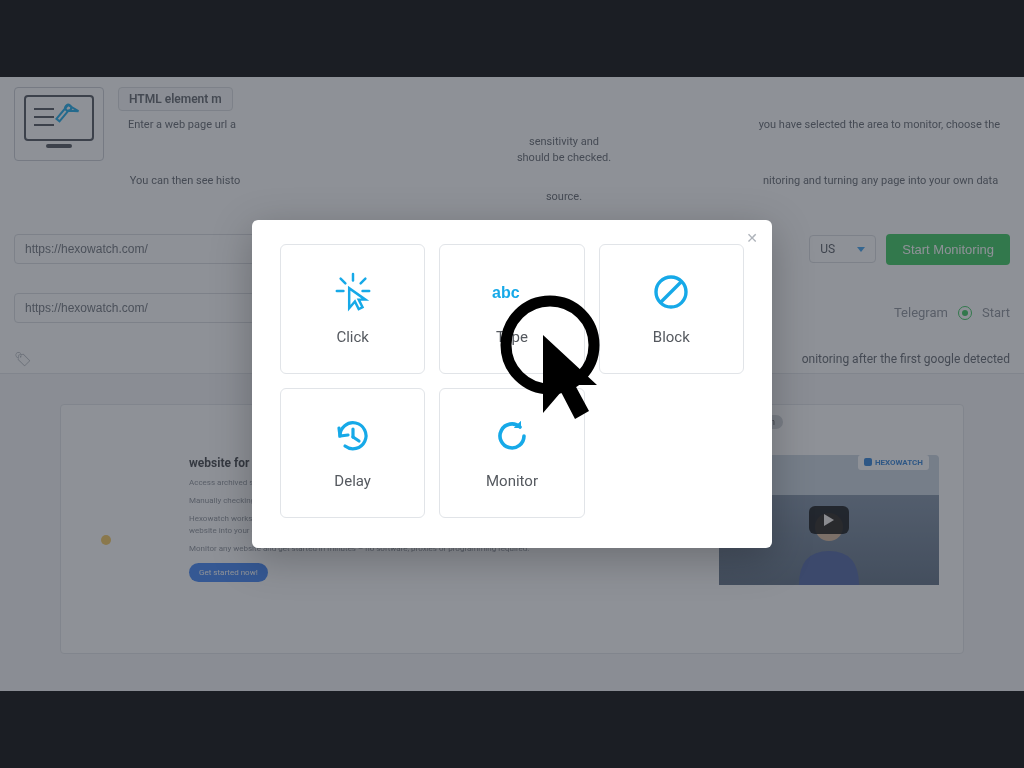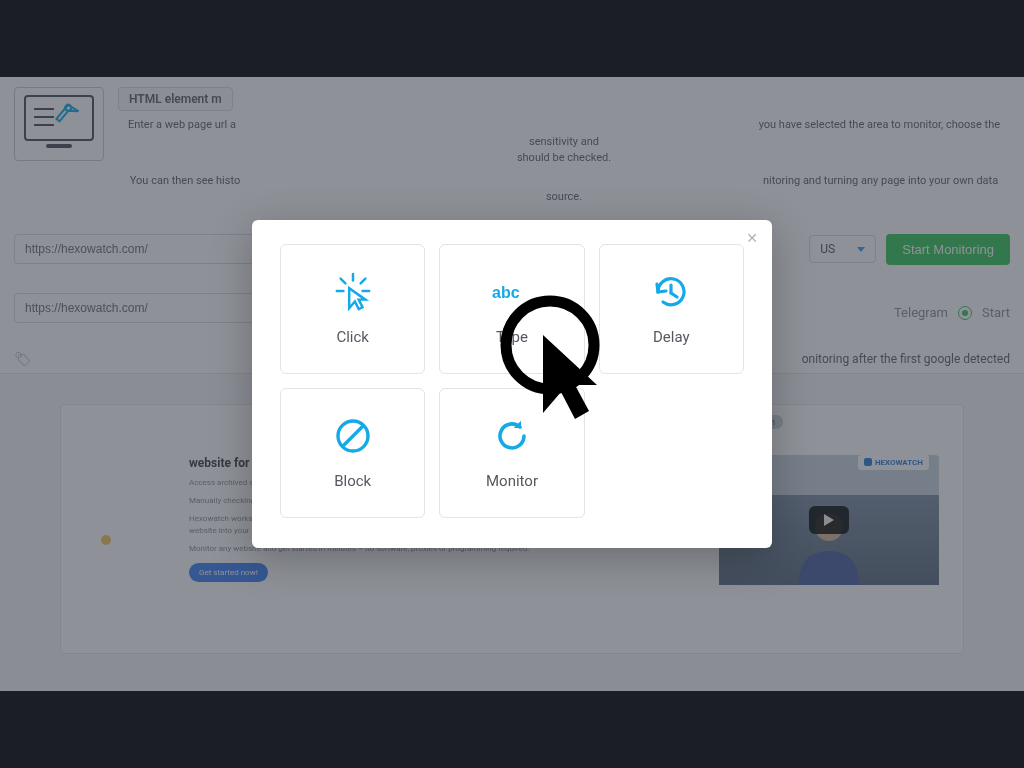--- a/index.html
+++ b/index.html
@@ -240,38 +240,38 @@
       <span class="tile-icon">
         <svg width="50" height="28" viewBox="0 0 50 28">
           <text x="0" y="21" font-size="20" font-weight="700" fill="#16a9e8" font-family="Arial">abc</text>
         </svg>
       </span>
       <span class="tile-label">Type</span>
     </div>
 
     <div class="tile">
       <span class="tile-icon">
+        <svg width="38" height="38" viewBox="0 0 38 38" fill="none" stroke="#16a9e8" stroke-width="3.4">
+          <circle cx="19" cy="19" r="15"></circle>
+          <line x1="9" y1="29" x2="29" y2="9"></line>
+        </svg>
+      </span>
+      <span class="tile-label">Block</span>
+    </div>
+
+    <div class="tile">
+      <span class="tile-icon">
         <svg width="40" height="40" viewBox="0 0 40 40" fill="none" stroke="#16a9e8" stroke-width="3.2" stroke-linecap="round">
           <path d="M7 20 A13 13 0 1 1 12 30"></path>
           <polyline points="6,12 7,20 15,19" fill="none"></polyline>
           <line x1="20" y1="13" x2="20" y2="21"></line>
           <line x1="20" y1="21" x2="26" y2="25"></line>
         </svg>
       </span>
       <span class="tile-label">Delay</span>
-    </div>
-
-    <div class="tile">
-      <span class="tile-icon">
-        <svg width="38" height="38" viewBox="0 0 38 38" fill="none" stroke="#16a9e8" stroke-width="3.4">
-          <circle cx="19" cy="19" r="15"></circle>
-          <line x1="9" y1="29" x2="29" y2="9"></line>
-        </svg>
-      </span>
-      <span class="tile-label">Block</span>
     </div>
 
     <div class="tile">
       <span class="tile-icon">
         <svg width="36" height="36" viewBox="0 0 36 36" fill="none" stroke="#16a9e8" stroke-width="3.6" stroke-linecap="round">
           <path d="M30 18 A12 12 0 1 1 26 9"></path>
           <polyline points="27,3 27,10 20,10" fill="#16a9e8" stroke="none"></polyline>
           <path d="M27 3 L27 10 L20 10 Z" fill="#16a9e8" stroke="none"></path>
         </svg>
       </span>

